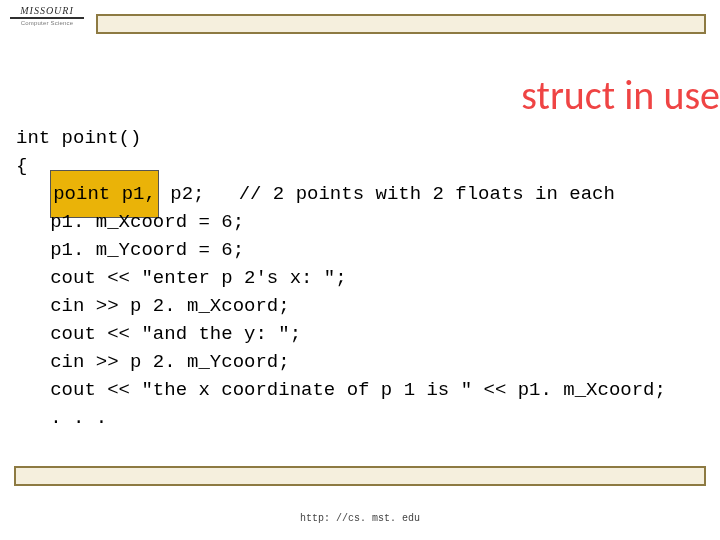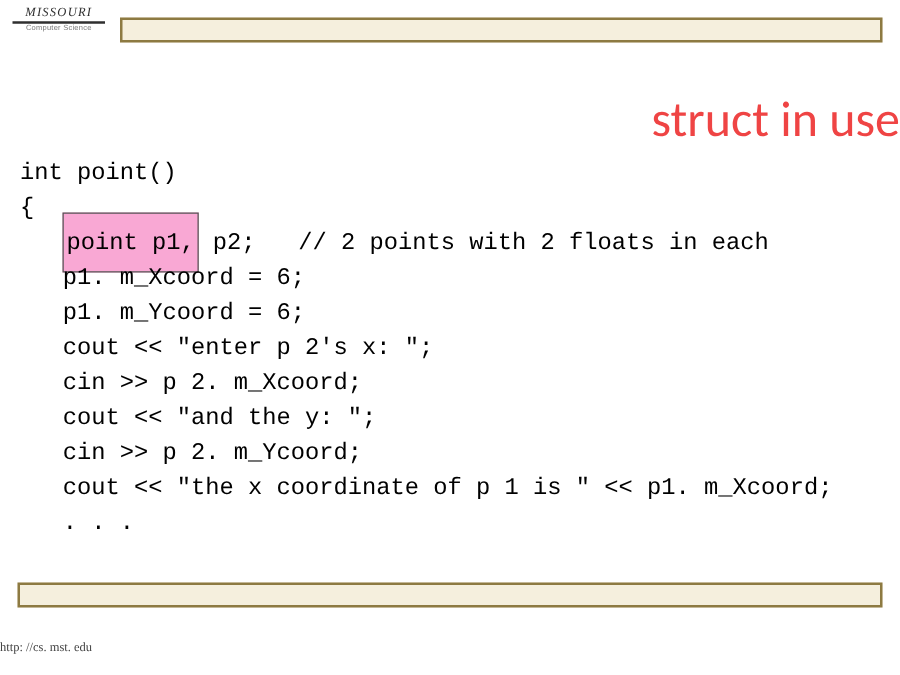--- a/index.html
+++ b/index.html
@@ -79,39 +79,40 @@
     left: 16px;
     right: 10px;
     font-family: "Courier New", Courier, monospace;
     font-size: 19px;
     line-height: 28px;
     color: #000;
     white-space: pre;
   }
   .hl {
     border: 1px solid #555;
-    background: #f9a8d4;
+    background: #eab308;
     padding: 12px 2px;
   }
   .bottom-rule {
     position: absolute;
     left: 14px;
     right: 14px;
     bottom: 54px;
     height: 20px;
     border: 2px solid #8d7a42;
     background: #f5efdd;
     box-sizing: border-box;
   }
   .footer {
     position: absolute;
     bottom: 16px;
     left: 0;
     right: 0;
-    font-family: Liberation Serif, serif;
+    text-align: center;
+    font-family: Liberation Mono, monospace;
     font-size: 10px;
     color: #444;
   }
 </style>
 </head>
 <body>
 
 <div class="logo">
   <div class="logo-top">MISSOURI</div>
   <div class="logo-bot">Computer Science</div>

